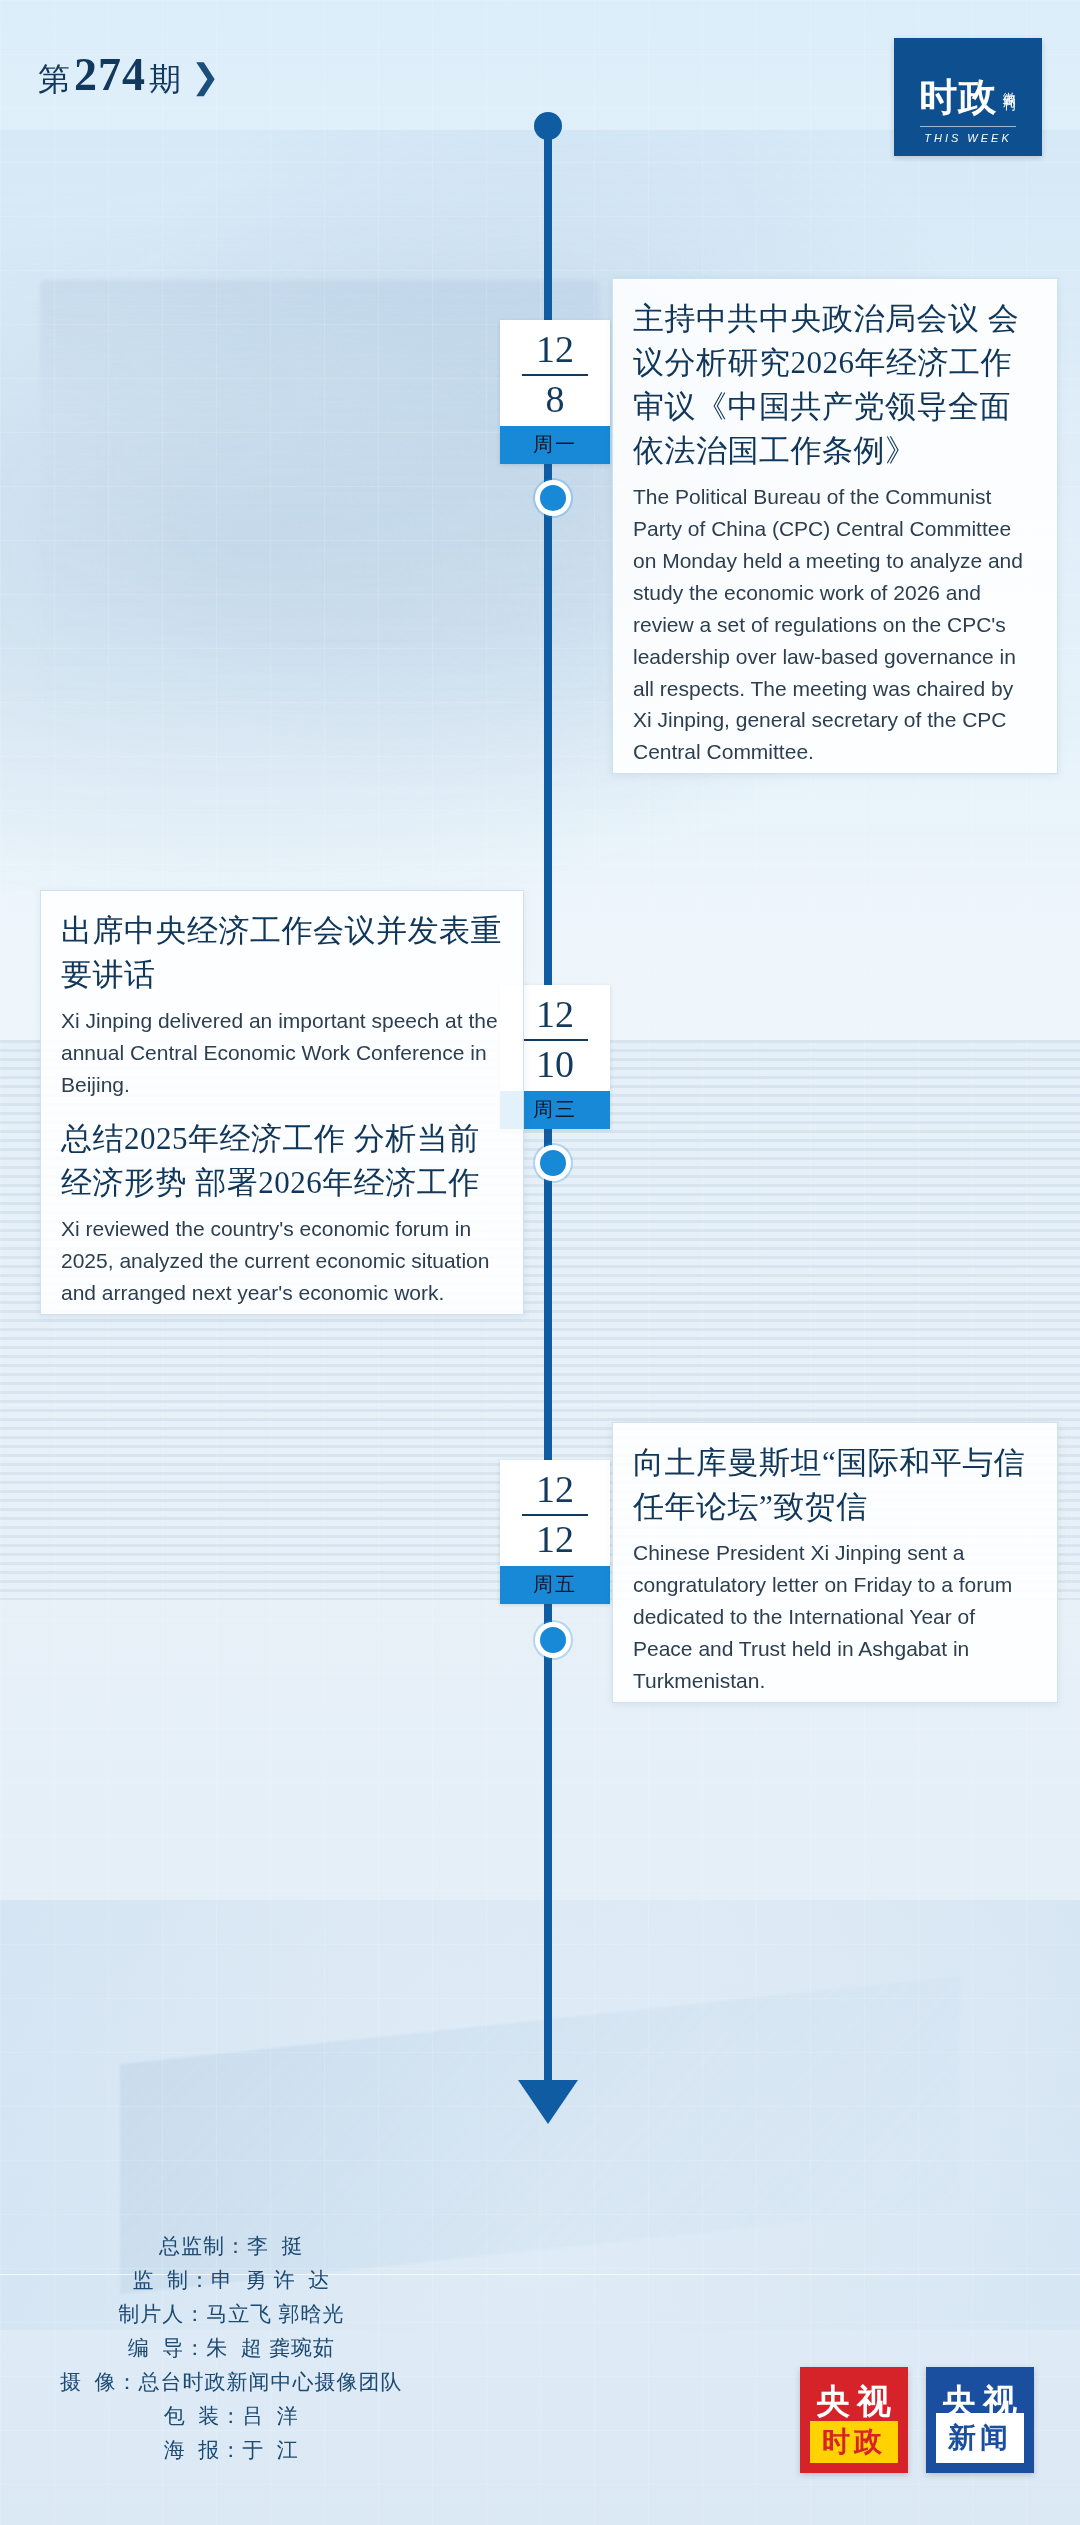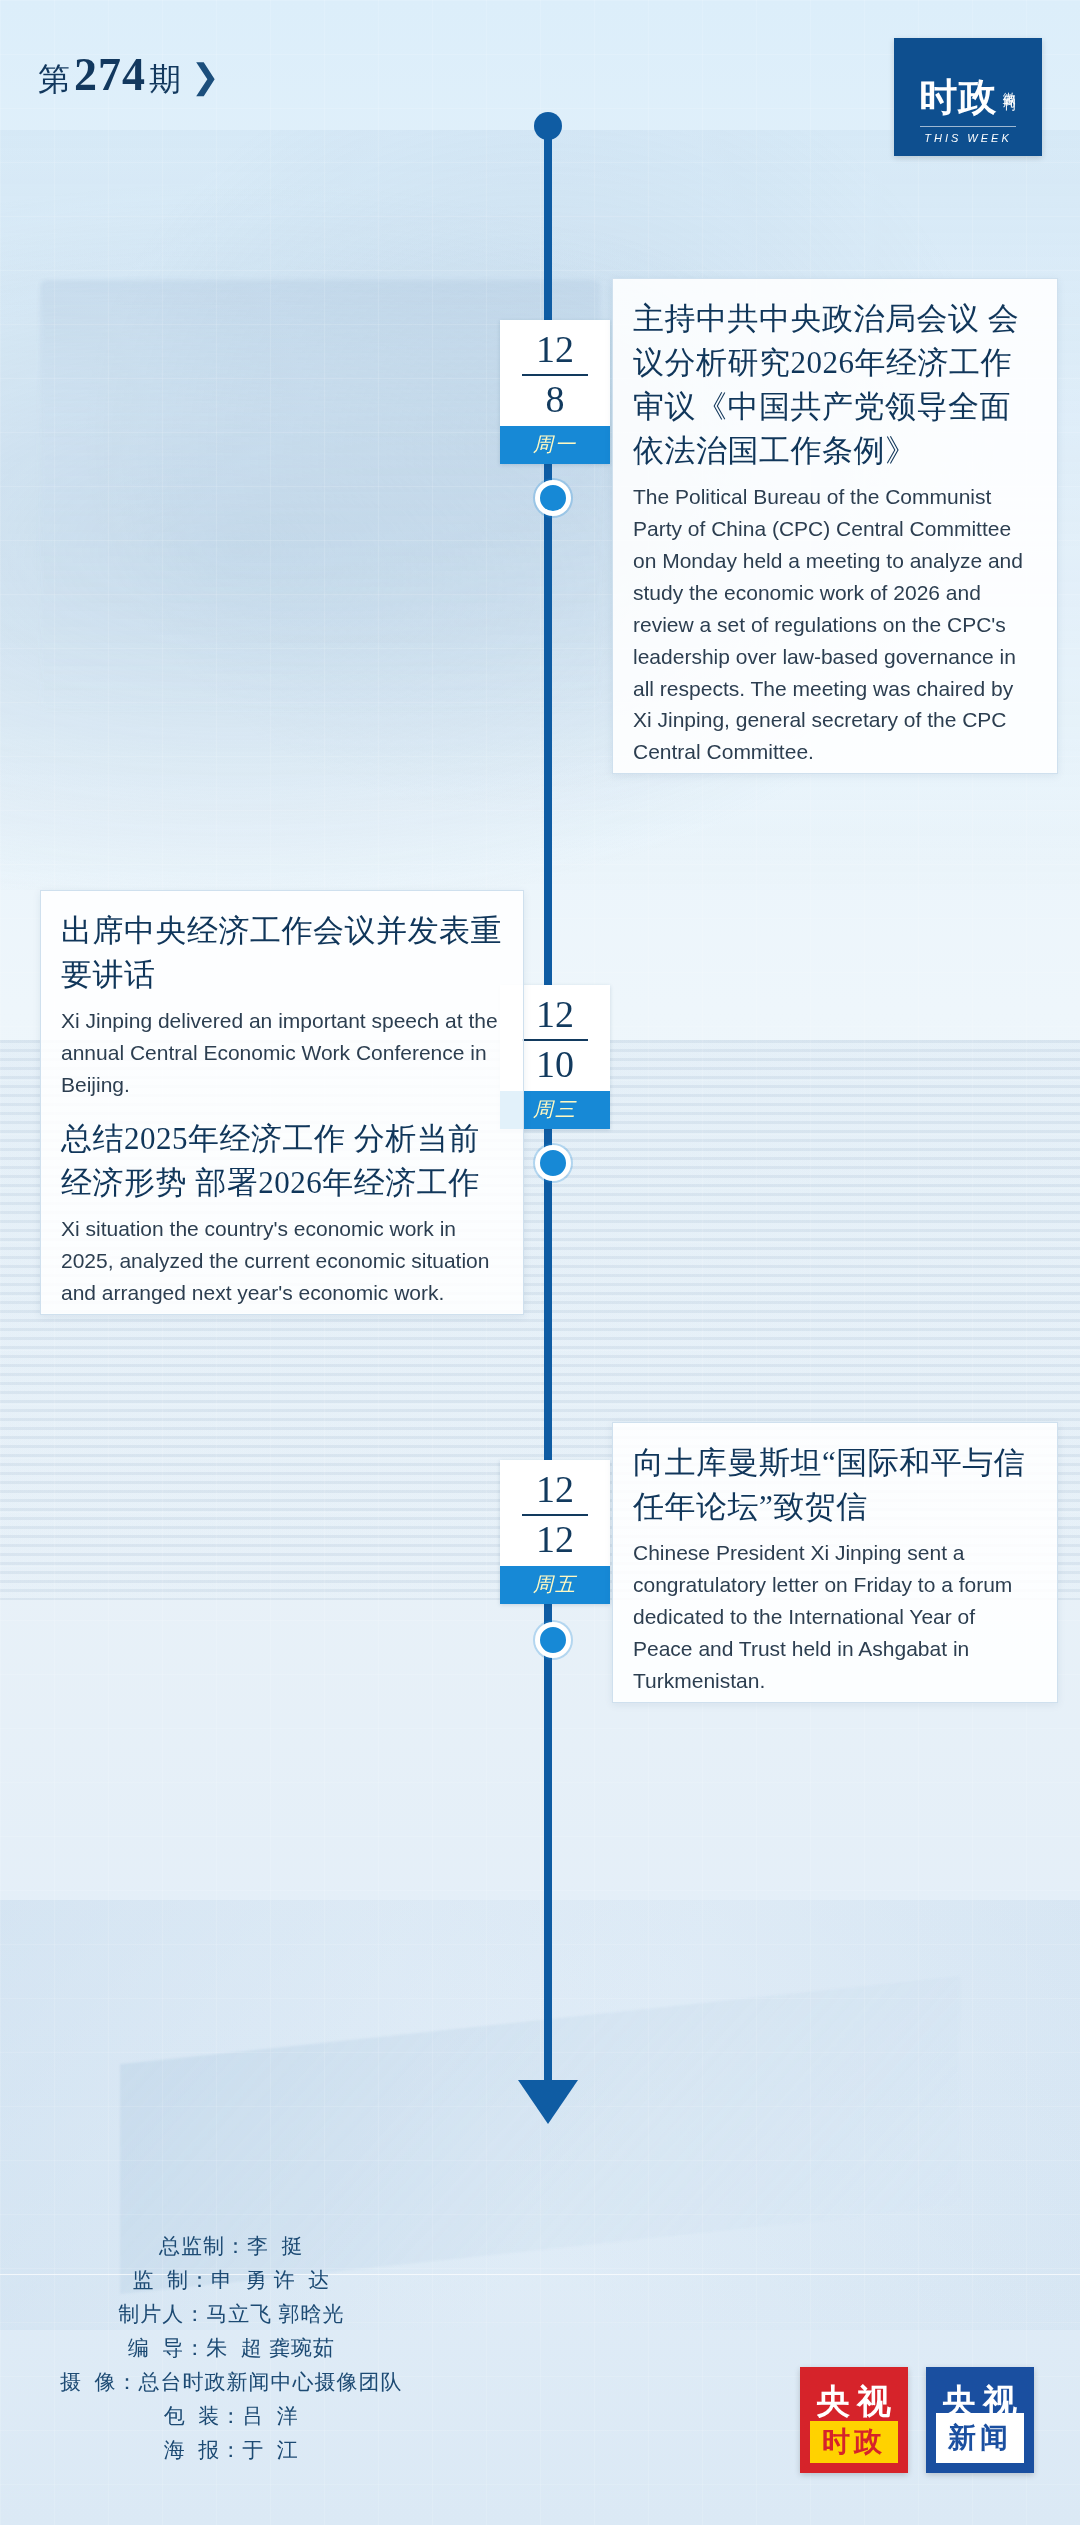--- a/index.html
+++ b/index.html
@@ -190,25 +190,24 @@
     font-family: Liberation Serif, serif;
     color: #123a5e;
     font-size: 38px;
     line-height: 1.05;
     padding: 4px 0;
   }
   .date-chip .m { border-bottom: 2px solid #123a5e; margin: 6px 22px 0; }
   .date-chip .d { padding-bottom: 6px; }
   .date-chip .w {
     background: #1789d6;
-    color: #fef9c3;
+    color: #0f172a;
     font-size: 20px;
     padding: 5px 0 6px;
     letter-spacing: 2px;
-    font-style: italic;
   }
   
   .card {
     position: absolute;
     background: rgba(255,255,255,0.88);
     border: 1px solid #cfe0ee;
     box-shadow: 0 2px 8px rgba(20,60,100,.08);
     padding: 18px 20px 5px;
   }
   .card .cn {
@@ -326,21 +325,21 @@
   <div class="date-chip" style="left:500px; top:985px;">
     <div class="m">12</div>
     <div class="d">10</div>
     <div class="w">周三</div>
   </div>
   <div class="node-dot" style="top:1145px;"></div>
   <div class="card" style="left:40px; top:890px; width:442px;">
     <div class="cn">出席中央经济工作会议并发表重要讲话</div>
     <div class="en">Xi Jinping delivered an important speech at the annual Central Economic Work Conference in Beijing.</div>
     <div class="cn">总结2025年经济工作 分析当前经济形势 部署2026年经济工作</div>
-    <div class="en">Xi situation the country's economic work in 2025, analyzed the current economic situation and arranged next year's economic work.</div>
+    <div class="en">Xi reviewed the country's economic forum in 2025, analyzed the current economic situation and arranged next year's economic work.</div>
   </div>
 
   <div class="date-chip" style="left:500px; top:1460px;">
     <div class="m">12</div>
     <div class="d">12</div>
     <div class="w">周五</div>
   </div>
   <div class="node-dot" style="top:1622px;"></div>
   <div class="card" style="left:612px; top:1422px; width:404px;">
     <div class="cn">向土库曼斯坦“国际和平与信任年论坛”致贺信</div>

